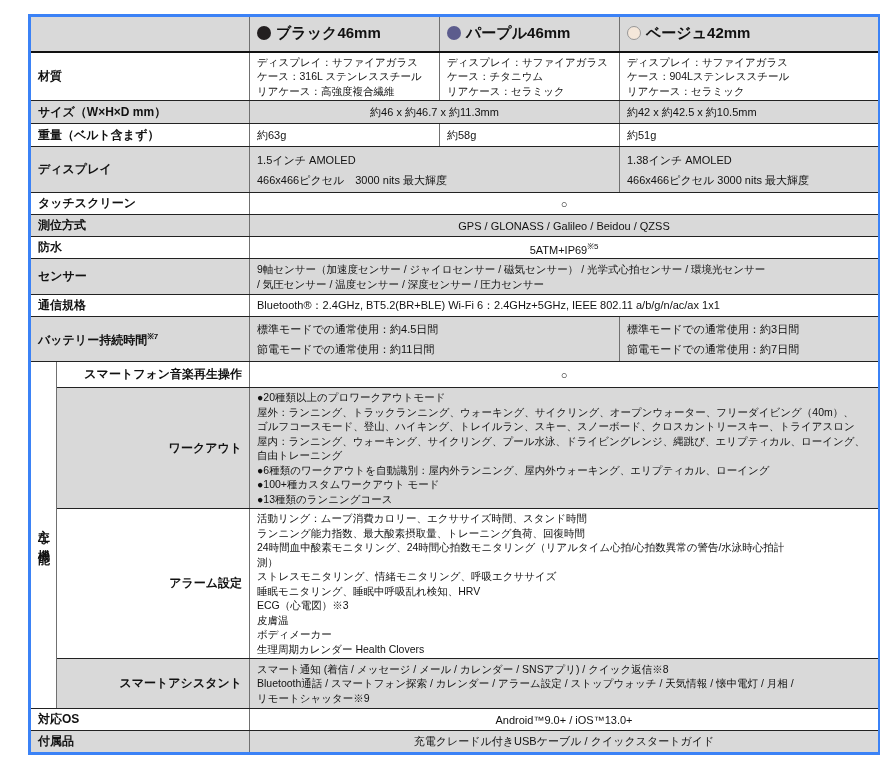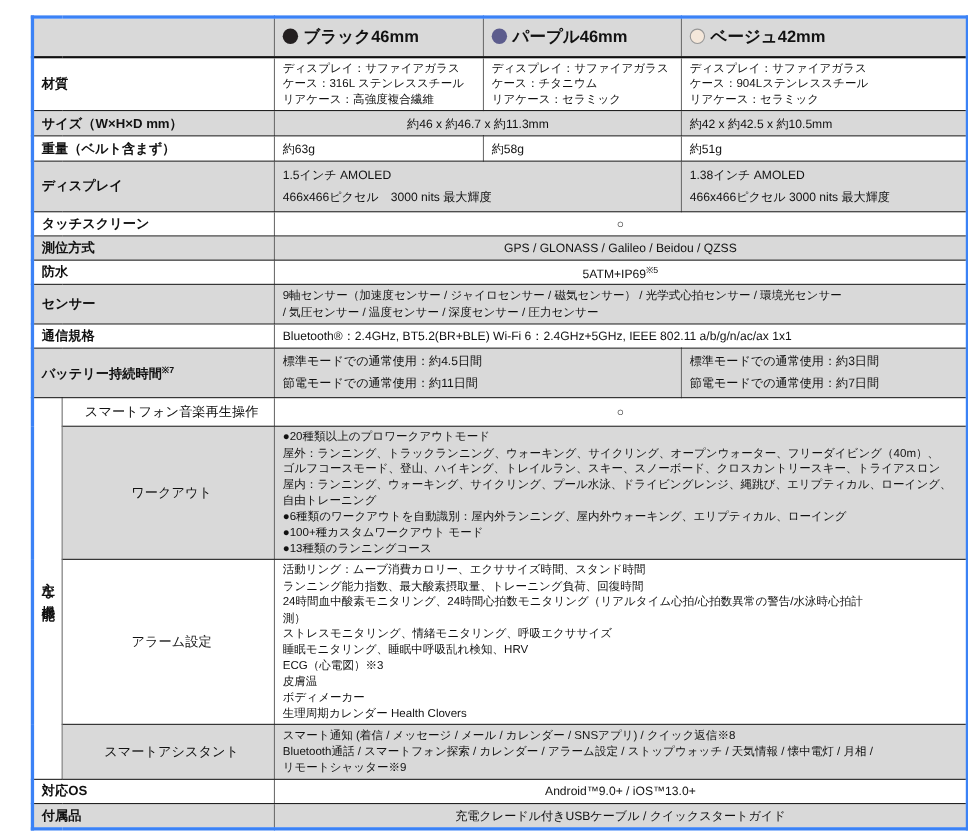--- a/index.html
+++ b/index.html
@@ -17,21 +17,21 @@
     border-top:1px solid #222222; border-bottom:1px solid #222222;
     vertical-align:middle; padding:2px 7px; font-weight:normal;
     overflow:hidden;
   }
   tr.bg-gray  { background:#d9d9d9; }
   tr.bg-white { background:#ffffff; }
   tr.hdr th { border-bottom:2px solid #111; }
   .h36{height:36px}.h46{height:46px}.h23{height:23px}.h22{height:16px}
   .h54{height:39px}.h26{height:26px}.h116{height:116px}.h148{height:148px}.h50{height:50px}
   .lbl { font-weight:bold; font-size:12px; text-align:left; }
-  .sublbl { font-weight:normal; font-size:12px; text-align:center; padding-left:13px; }
+  .sublbl { font-weight:bold; font-size:12px; text-align:right; padding-left:13px; }
   .prod { font-size:15px; font-weight:bold; text-align:left; padding-left:7px; white-space:nowrap; }
   .val { font-size:11px; text-align:left; }
   .ctr { text-align:center; }
   .pre { white-space:pre-line; }
   .sm { font-size:10.5px; line-height:14.5px; }
   .lh20 { line-height:20px; }
   sup.mark { font-size:8px; vertical-align:super; }
   .dot { display:inline-block; width:14px; height:14px; border-radius:50%; margin-right:5px; vertical-align:-2px; }
   .dot-black  { background:#231f20; }
   .dot-purple { background:#5c5c8d; }

